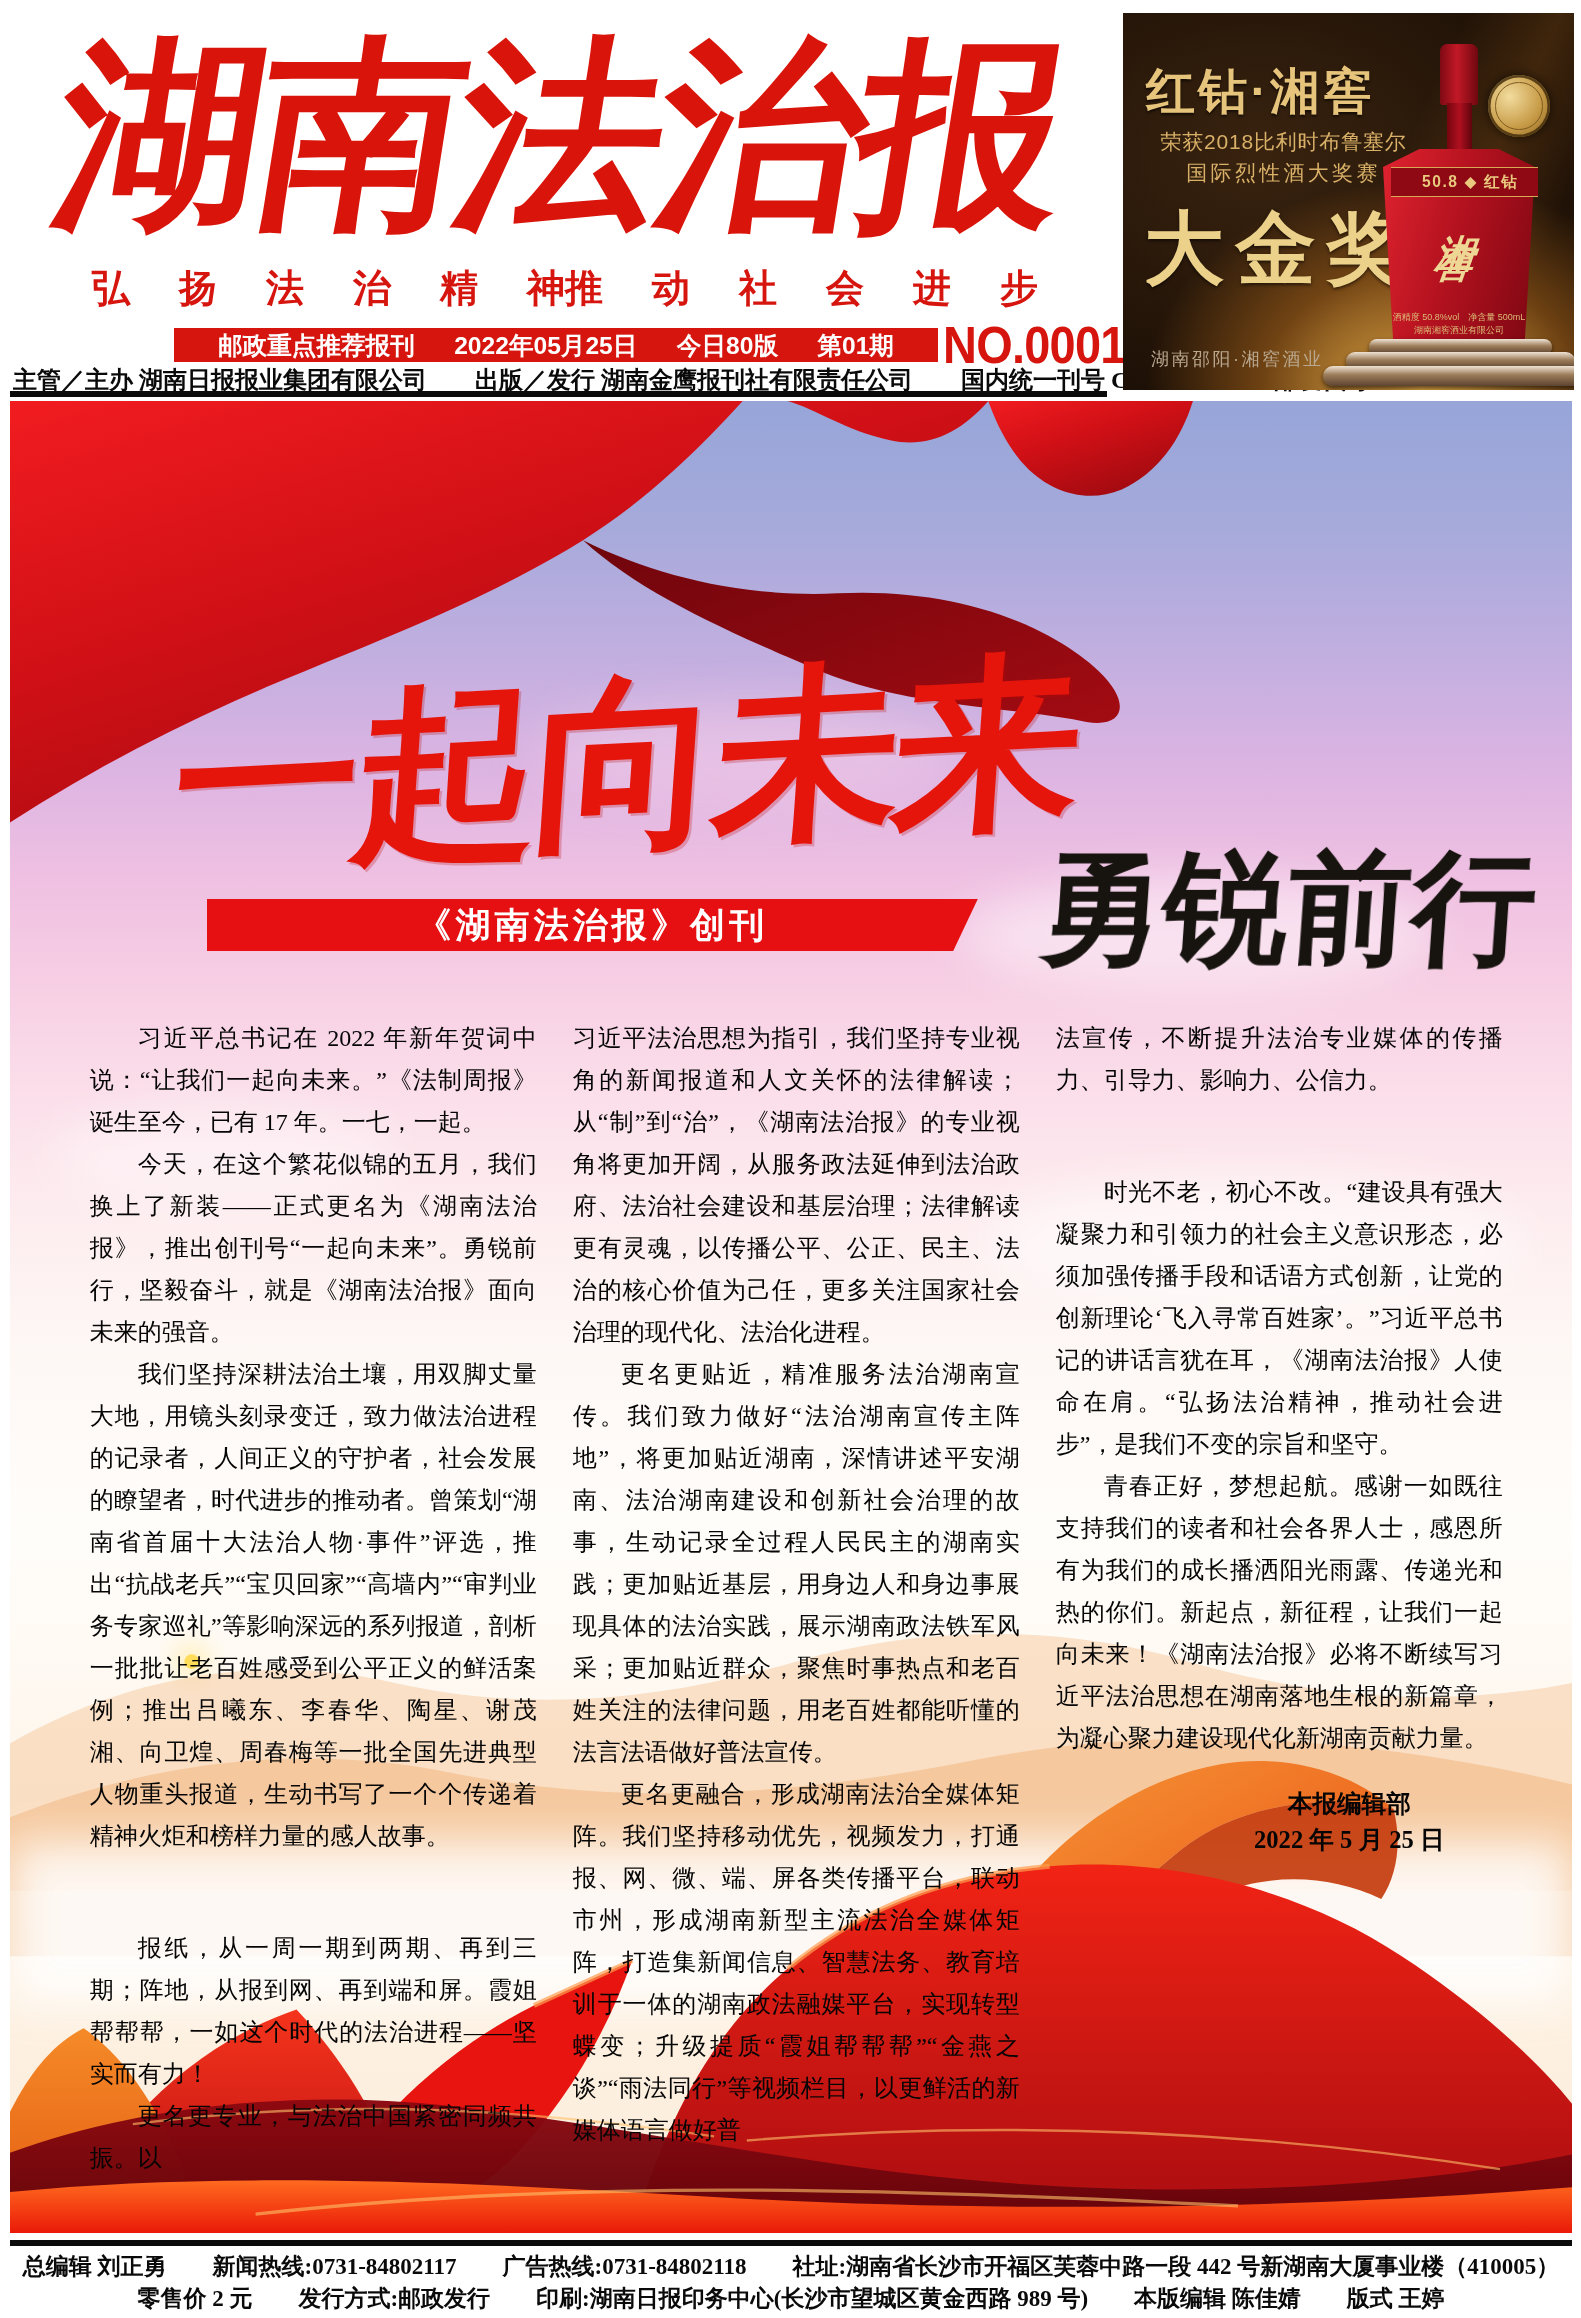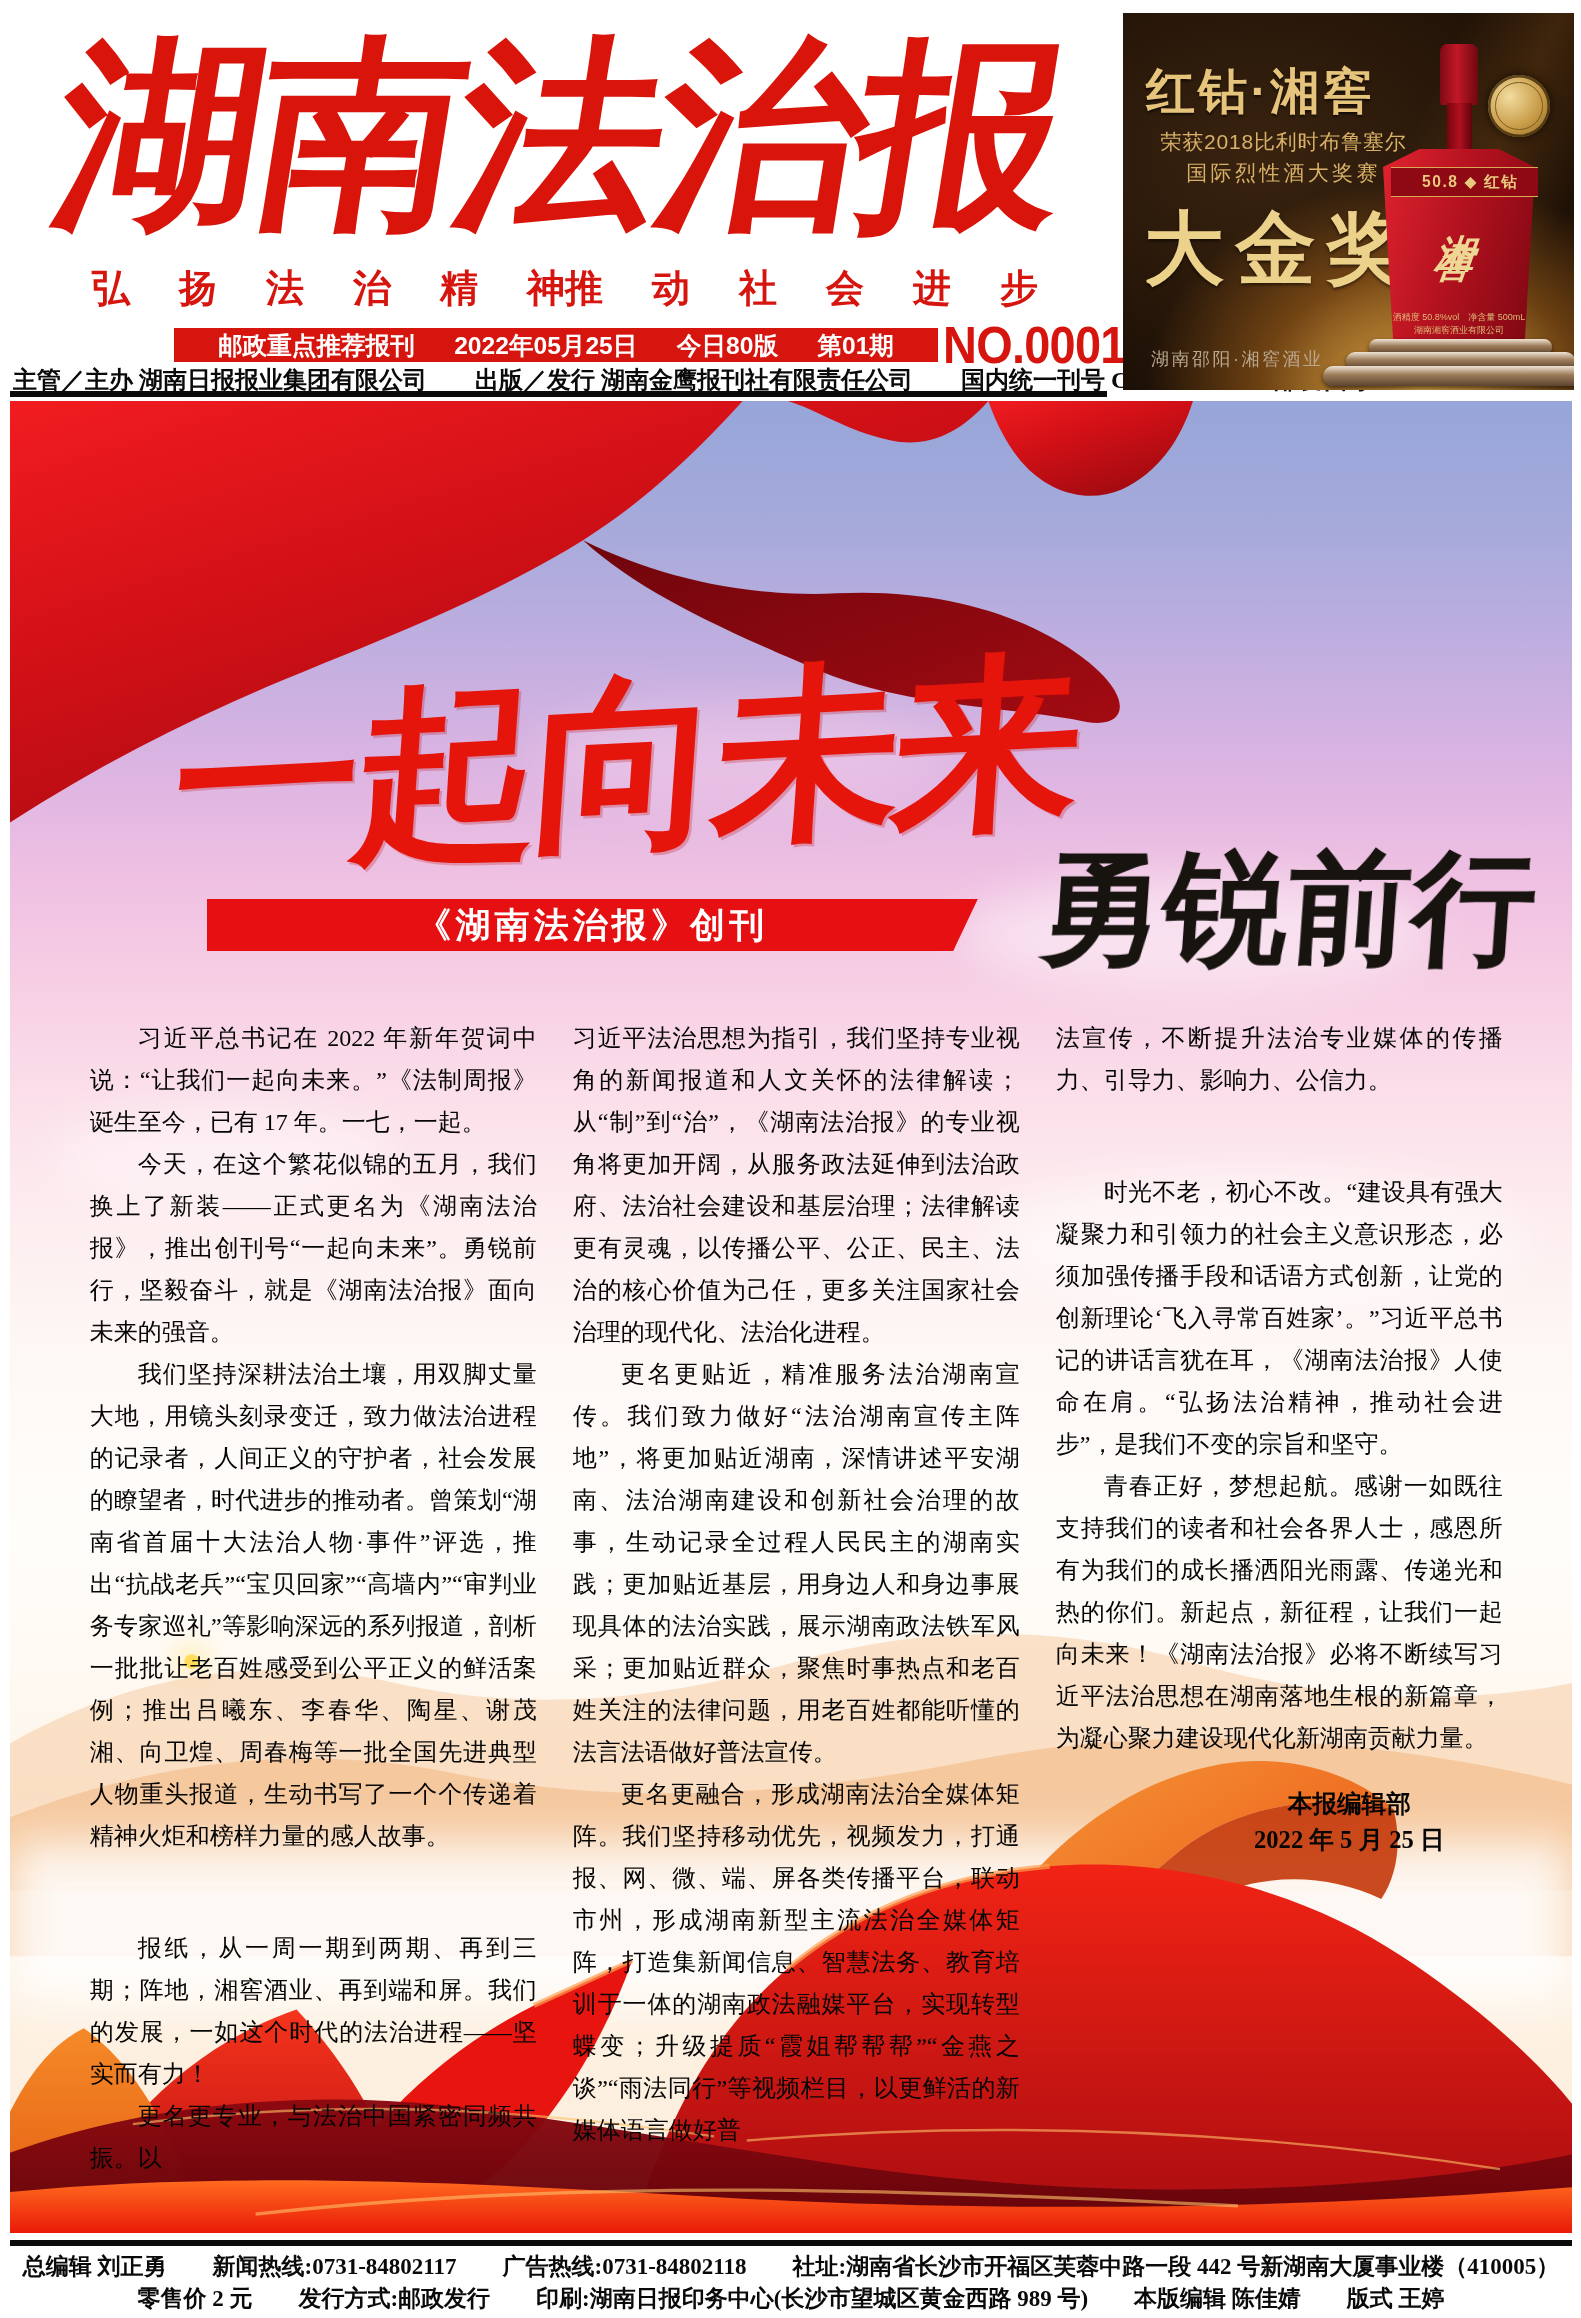--- a/index.html
+++ b/index.html
@@ -287,21 +287,21 @@
     <span>《湖南法治报》创刊</span>
   </div>
 
   <div class="abs hero-subheadline">勇锐前行</div>
 
   <div class="abs article">
     <div class="col">
         <p class="para indent">习近平总书记在 2022 年新年贺词中说：“让我们一起向未来。”《法制周报》诞生至今，已有 17 年。一七，一起。</p>
         <p class="para indent">今天，在这个繁花似锦的五月，我们换上了新装——正式更名为《湖南法治报》，推出创刊号“一起向未来”。勇锐前行，坚毅奋斗，就是《湖南法治报》面向未来的强音。</p>
         <p class="para indent">我们坚持深耕法治土壤，用双脚丈量大地，用镜头刻录变迁，致力做法治进程的记录者，人间正义的守护者，社会发展的瞭望者，时代进步的推动者。曾策划“湖南省首届十大法治人物·事件”评选，推出“抗战老兵”“宝贝回家”“高墙内”“审判业务专家巡礼”等影响深远的系列报道，剖析一批批让老百姓感受到公平正义的鲜活案例；推出吕曦东、李春华、陶星、谢茂湘、向卫煌、周春梅等一批全国先进典型人物重头报道，生动书写了一个个传递着精神火炬和榜样力量的感人故事。</p>
-        <p class="para indent gap-before">报纸，从一周一期到两期、再到三期；阵地，湘窖酒业、再到端和屏。我们的发展，一如这个时代的法治进程——坚实而有力！</p>
+        <p class="para indent gap-before">报纸，从一周一期到两期、再到三期；阵地，从报到网、再到端和屏。霞姐帮帮帮，一如这个时代的法治进程——坚实而有力！</p>
         <p class="para indent">更名更专业，与法治中国紧密同频共振。以</p>
       </div>
     <div class="col">
         <p class="para">习近平法治思想为指引，我们坚持专业视角的新闻报道和人文关怀的法律解读；从“制”到“治”，《湖南法治报》的专业视角将更加开阔，从服务政法延伸到法治政府、法治社会建设和基层治理；法律解读更有灵魂，以传播公平、公正、民主、法治的核心价值为己任，更多关注国家社会治理的现代化、法治化进程。</p>
         <p class="para indent">更名更贴近，精准服务法治湖南宣传。我们致力做好“法治湖南宣传主阵地”，将更加贴近湖南，深情讲述平安湖南、法治湖南建设和创新社会治理的故事，生动记录全过程人民民主的湖南实践；更加贴近基层，用身边人和身边事展现具体的法治实践，展示湖南政法铁军风采；更加贴近群众，聚焦时事热点和老百姓关注的法律问题，用老百姓都能听懂的法言法语做好普法宣传。</p>
         <p class="para indent">更名更融合，形成湖南法治全媒体矩阵。我们坚持移动优先，视频发力，打通报、网、微、端、屏各类传播平台，联动市州，形成湖南新型主流法治全媒体矩阵，打造集新闻信息、智慧法务、教育培训于一体的湖南政法融媒平台，实现转型蝶变；升级提质“霞姐帮帮帮”“金燕之谈”“雨法同行”等视频栏目，以更鲜活的新媒体语言做好普</p>
       </div>
     <div class="col">
 
       <p class="para">法宣传，不断提升法治专业媒体的传播力、引导力、影响力、公信力。</p>

